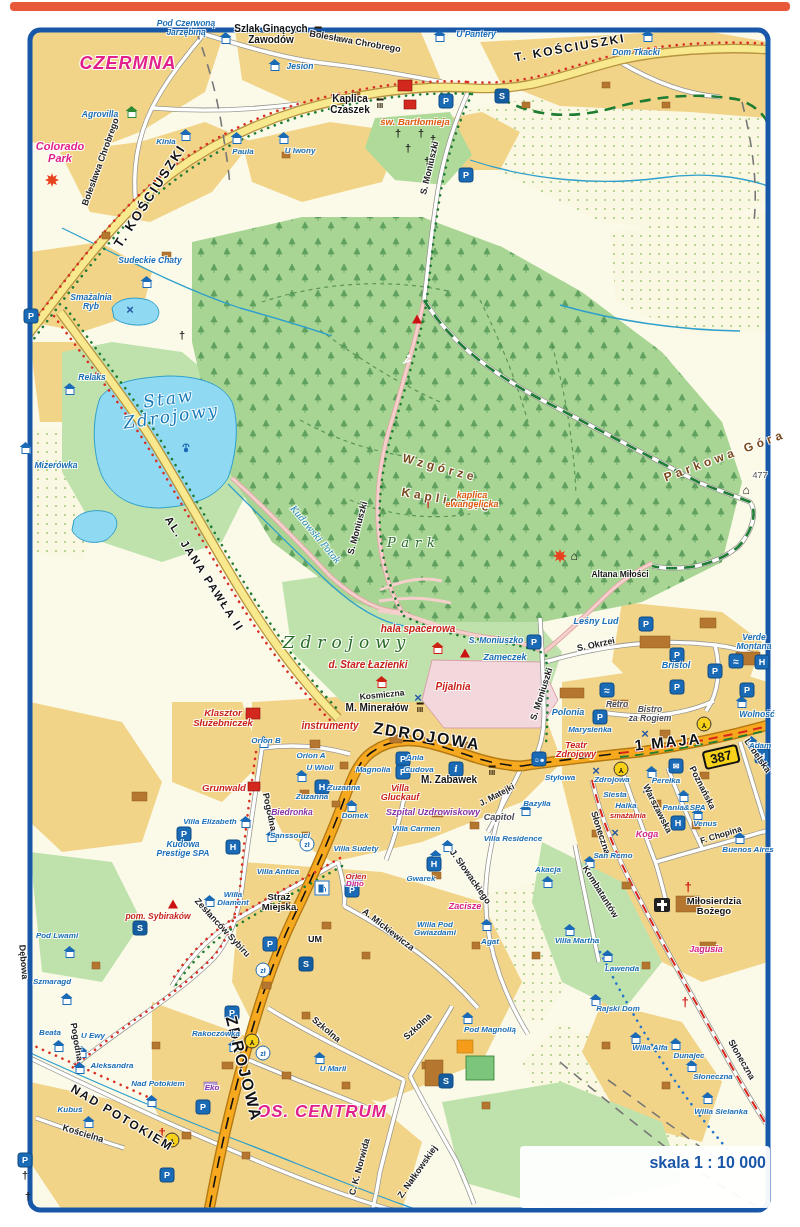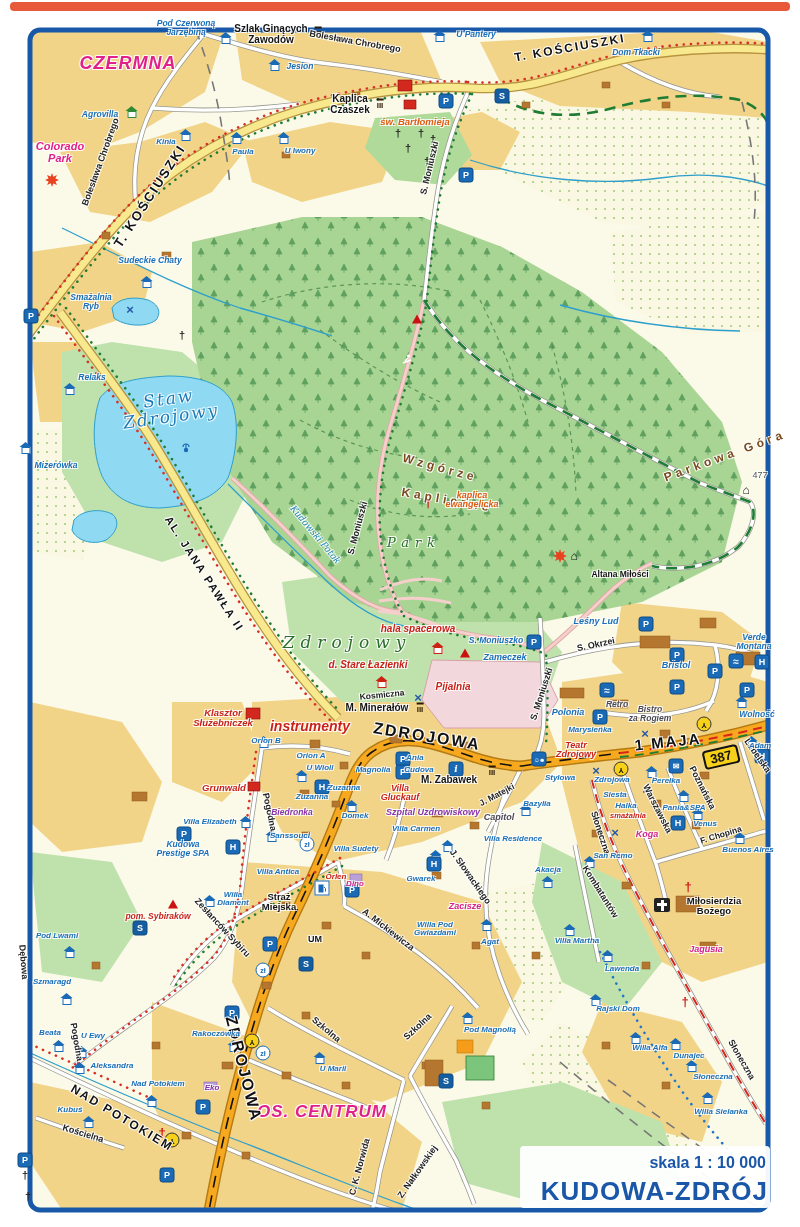--- a/index.html
+++ b/index.html
@@ -734,21 +734,21 @@
 ewangelicka</div>
       <div class="lbl poiDark" style="left: 620px; top: 574px; font-size: 8.5px; transform: translate(-50%, -50%) rotate(0deg);">Altana Miłości</div>
       <div class="lbl poi" style="left: 418px; top: 629px; font-size: 10px; transform: translate(-50%, -50%) rotate(0deg); font-style: italic;">hala spacerowa</div>
       <div class="lbl poi" style="left: 368px; top: 665px; font-size: 10px; transform: translate(-50%, -50%) rotate(0deg);">d. Stare Łazienki</div>
       <div class="lbl villa" style="left: 496px; top: 640px; transform: translate(-50%, -50%) rotate(0deg);">S. Moniuszko</div>
       <div class="lbl villa" style="left: 505px; top: 658px; font-size: 9px; transform: translate(-50%, -50%) rotate(0deg);">Zameczek</div>
       <div class="lbl villa" style="left: 596px; top: 622px; font-size: 9px; transform: translate(-50%, -50%) rotate(0deg);">Leśny Lud</div>
       <div class="lbl villa" style="left: 676px; top: 618px; font-size: 9px; transform: translate(-50%, -50%) rotate(0deg); margin-top: 48px;">Bristol</div>
       <div class="lbl poi" style="left: 453px; top: 687px; font-size: 10px; transform: translate(-50%, -50%) rotate(0deg);">Pijalnia</div>
       <div class="lbl poiDark" style="left: 377px; top: 708px; font-size: 10px; transform: translate(-50%, -50%) rotate(0deg);">M. Minerałów</div>
-      <div class="lbl poi" style="left: 310px; top: 726px; font-size: 14px; transform: translate(-50%, -50%) rotate(0deg); font-style: italic;">instrumenty</div>
+      <div class="lbl poi" style="left: 330px; top: 726px; font-size: 10px; transform: translate(-50%, -50%) rotate(0deg); font-style: italic;">instrumenty</div>
       <div class="lbl poi" style="left: 223px; top: 718px; font-size: 9.5px; transform: translate(-50%, -50%) rotate(0deg);">Klasztor
 Służebniczek</div>
       <div class="lbl villa" style="left: 242px; top: 741px; font-size: 8px; transform: translate(-50%, -50%) rotate(0deg); padding-left: 48px;">Orion B</div>
       <div class="lbl villa" style="left: 311px; top: 756px; font-size: 8px; transform: translate(-50%, -50%) rotate(0deg);">Orion A</div>
       <div class="lbl villa" style="left: 288px; top: 768px; font-size: 8px; transform: translate(-50%, -50%) rotate(0deg); margin-left: 32px;">U Wioli</div>
       <div class="lbl villa" style="left: 373px; top: 770px; font-size: 8px; transform: translate(-50%, -50%) rotate(0deg);">Magnolia</div>
       <div class="lbl villa" style="left: 415px; top: 758px; font-size: 8px; transform: translate(-50%, -50%) rotate(0deg);">Ania</div>
       <div class="lbl villa" style="left: 419px; top: 770px; font-size: 8px; transform: translate(-50%, -50%) rotate(0deg);">Cudova</div>
       <div class="lbl poiDark" style="left: 449px; top: 780px; font-size: 10px; transform: translate(-50%, -50%) rotate(0deg);">M. Zabawek</div>
       <div class="lbl poi" style="left: 576px; top: 750px; font-size: 9px; transform: translate(-50%, -50%) rotate(0deg);">Teatr
@@ -790,21 +790,21 @@
       <div class="lbl villa" style="left: 312px; top: 797px; font-size: 8px; transform: translate(-50%, -50%) rotate(0deg);">Zuzanna</div>
       <div class="lbl villa" style="left: 344px; top: 788px; font-size: 8px; transform: translate(-50%, -50%) rotate(0deg);">Zuzanna</div>
       <div class="lbl villa" style="left: 355px; top: 816px; font-size: 8px; transform: translate(-50%, -50%) rotate(0deg);">Domek</div>
       <div class="lbl villa" style="left: 290px; top: 836px; font-size: 8px; transform: translate(-50%, -50%) rotate(0deg);">Sanssouci</div>
       <div class="lbl poi" style="left: 400px; top: 793px; font-size: 9px; transform: translate(-50%, -50%) rotate(0deg);">Villa
 Gluckauf</div>
       <div class="lbl violet" style="left: 433px; top: 813px; font-size: 9px; transform: translate(-50%, -50%) rotate(0deg);">Szpital Uzdrowiskowy</div>
       <div class="lbl villa" style="left: 416px; top: 829px; font-size: 8px; transform: translate(-50%, -50%) rotate(0deg);">Villa Carmen</div>
       <div class="lbl villa" style="left: 356px; top: 849px; font-size: 8px; transform: translate(-50%, -50%) rotate(0deg);">Villa Sudety</div>
       <div class="lbl villa" style="left: 278px; top: 872px; font-size: 8px; transform: translate(-50%, -50%) rotate(0deg);">Villa Antica</div>
-      <div class="lbl poi" style="left: 336px; top: 877px; font-size: 8px; transform: translate(-50%, -50%) rotate(0deg);">Orlen</div>
+      <div class="lbl poi" style="left: 336px; top: 877px; font-size: 8px; transform: translate(-50%, -50%) rotate(0deg); padding-left: 40px;">Orlen</div>
       <div class="lbl magentaSm" style="left: 355px; top: 884px; font-size: 8px; transform: translate(-50%, -50%) rotate(0deg);">Dino</div>
       <div class="lbl poiDark" style="left: 279px; top: 902px; font-size: 9.5px; transform: translate(-50%, -50%) rotate(0deg);">Straż
 Miejska</div>
       <div class="lbl poi" style="left: 158px; top: 916px; font-size: 8.5px; transform: translate(-50%, -50%) rotate(0deg);">pom. Sybiraków</div>
       <div class="lbl poiDark" style="left: 315px; top: 940px; font-size: 9px; transform: translate(-50%, -50%) rotate(0deg);">UM</div>
       <div class="lbl villa" style="left: 233px; top: 899px; font-size: 8px; transform: translate(-50%, -50%) rotate(0deg);">Willa
 Diament</div>
       <div class="lbl villa" style="left: 57px; top: 936px; font-size: 8px; transform: translate(-50%, -50%) rotate(0deg);">Pod Lwami</div>
       <div class="lbl villa" style="left: 52px; top: 982px; font-size: 8px; transform: translate(-50%, -50%) rotate(0deg);">Szmaragd</div>
       <div class="lbl villa" style="left: 50px; top: 1033px; font-size: 8px; transform: translate(-50%, -50%) rotate(0deg);">Beata</div>
@@ -822,14 +822,13 @@
       <div class="lbl villa" style="left: 513px; top: 839px; font-size: 8px; transform: translate(-50%, -50%) rotate(0deg);">Villa Residence</div>
       <div class="lbl poiGray" style="left: 499px; top: 818px; font-size: 9px; transform: translate(-50%, -50%) rotate(0deg);">Capitol</div>
       <div class="lbl villa" style="left: 537px; top: 804px; font-size: 8px; transform: translate(-50%, -50%) rotate(0deg);">Bazylia</div>
       <div class="lbl villa" style="left: 333px; top: 1069px; font-size: 8px; transform: translate(-50%, -50%) rotate(0deg);">U Marii</div>
       <div class="lbl villa" style="left: 490px; top: 1030px; font-size: 8px; transform: translate(-50%, -50%) rotate(0deg);">Pod Magnolią</div>
       <div class="lbl violet" style="left: 212px; top: 1088px; font-size: 8px; transform: translate(-50%, -50%) rotate(0deg);">Eko</div>
     </div>
 
   <div class="shield">387</div>
   <div class="scaleTxt lbl">skala 1 : 10 000</div>
-  <div class="cityTxt lbl">KUDOWA-ZDRÓJ</div>
 </div>
 
 </body></html>

